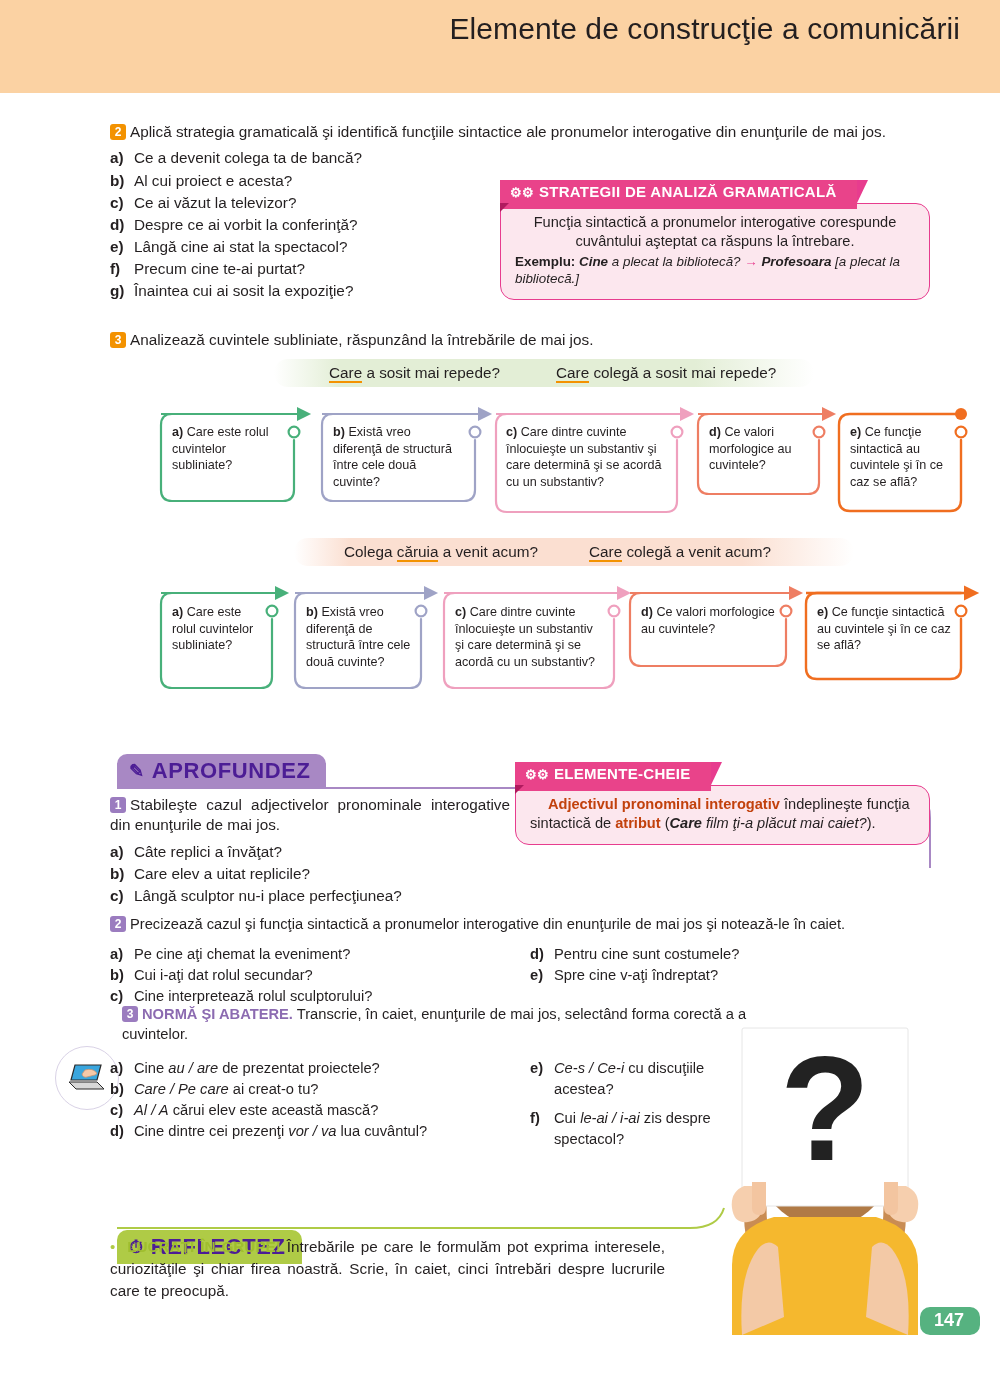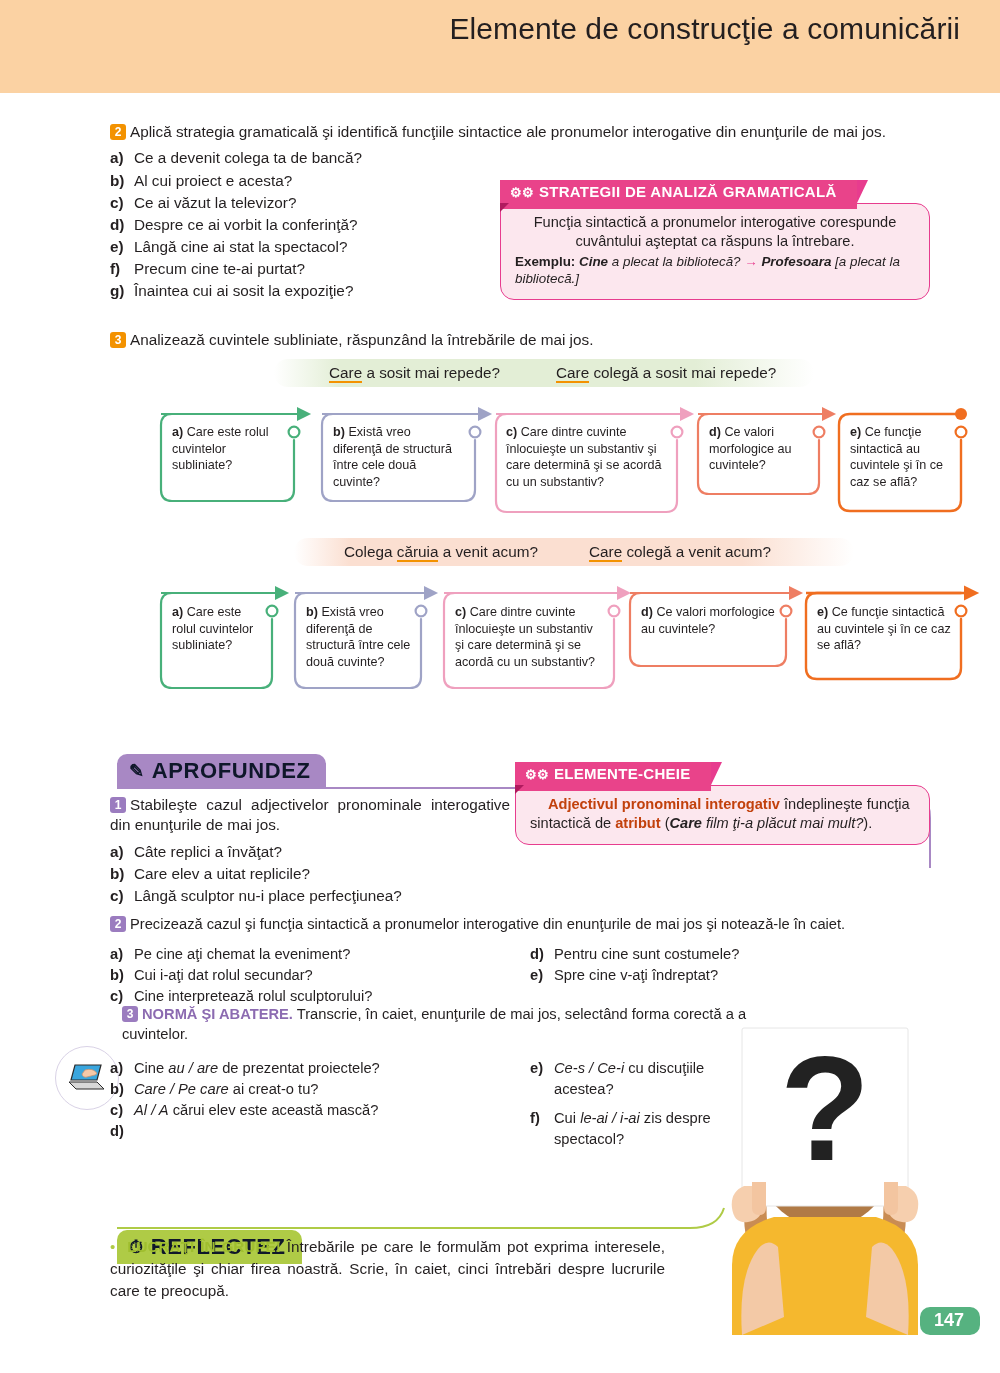--- a/index.html
+++ b/index.html
@@ -65,21 +65,21 @@
   }
   .ribbon-green{background:linear-gradient(90deg,rgba(226,237,214,0) 0%,#E3EED6 12%,#E3EED6 78%,rgba(226,237,214,0) 100%);}
   .ribbon-peach{background:linear-gradient(90deg,rgba(252,224,211,0) 0%,#FBDFD1 10%,#FBDFD1 80%,rgba(252,224,211,0) 100%);}
   .ribbon-label{position:absolute;font-size:15.3px;color:#231f20;white-space:nowrap;}
   .uline{border-bottom:2px solid #F39200;padding-bottom:0px;}
   
   svg.flowsvg{position:absolute;left:0;top:0;overflow:visible;}
   
   .sec-head{
     position:absolute;height:34px;line-height:34px;
-    border-radius:10px 10px 0 0;color:#0f172a;font-size:22px;font-weight:700;
+    border-radius:10px 10px 0 0;color:#4c1d95;font-size:22px;font-weight:700;
     letter-spacing:.6px;padding:0 16px 0 12px;box-sizing:border-box;
     white-space:nowrap;
   }
   .sec-purple{background:#A888C4;}
   .sec-green{background:#AFCB46;margin-top:36px;}
   .sec-head .sico{margin-right:7px;font-size:18px;vertical-align:1px;}
   .small-list li{font-size:14.7px;line-height:1.43;}
   .norm-title{color:#8C6BB1;font-weight:700;}
   .reflect-accent{color:#9FBE2E;font-weight:700;}
   .bullet{color:#AFCB46;font-size:15px;}
@@ -277,21 +277,21 @@
       </li>
   </ul>
 </div>
 
 <div class="tagbox" style="left:515px;top:762px;width:415px;">
   <div style="position:relative;height:23px;">
     <span class="tag-head"><span class="gear">⚙⚙</span><span>ELEMENTE-CHEIE</span></span>
     <span class="tag-fold"></span>
   </div>
   <div class="tag-body">
-    <span style="display:inline-block;width:18px;"></span><span class="kc-accent">Adjectivul pronominal interogativ</span><span> îndeplineşte funcţia sintactică de </span><span class="kc-accent">atribut</span><span> (</span><b class="bi">Care</b><em class="i"> film ţi-a plăcut mai mult?</em><span>).</span>
+    <span style="display:inline-block;width:18px;"></span><span class="kc-accent">Adjectivul pronominal interogativ</span><span> îndeplineşte funcţia sintactică de </span><span class="kc-accent">atribut</span><span> (</span><b class="bi">Care</b><em class="i"> film ţi-a plăcut mai caiet?</em><span>).</span>
   </div>
 </div>
 
 <div style="position:absolute;left:110px;top:915px;width:830px;">
   <div style="font-size:14.7px;line-height:1.33;">
     <span class="num-badge nb-purple">2</span><span>Precizează cazul şi funcţia sintactică a pronumelor interogative din enunţurile de mai jos şi notează-le în caiet.</span>
   </div>
   <ul class="list small-list" style="position:absolute;left:0;top:24px;width:420px;">
     <li>
         <span class="lbl">a)</span>
@@ -340,20 +340,21 @@
     <li>
         <span class="lbl">b)</span>
         <span><span></span><em class="i">Care / Pe care</em><span> ai creat-o tu?</span></span>
       </li>
     <li>
         <span class="lbl">c)</span>
         <span><span></span><em class="i">Al / A</em><span> cărui elev este această mască?</span></span>
       </li>
     <li>
         <span class="lbl">d)</span>
+        <span><span>Cine dintre cei prezenţi </span><em class="i">vor / va</em><span> lua cuvântul?</span></span>
       </li>
   </ul>
   <ul class="list small-list" style="position:absolute;left:420px;top:0;width:200px;">
     <li>
         <span class="lbl">e)</span>
         <span><span></span><em class="i">Ce-s / Ce-i</em><span> cu discuţiile acestea?</span></span>
       </li>
     <li style="margin-top:8px;">
         <span class="lbl">f)</span>
         <span><span>Cui </span><em class="i">le-ai / i-ai</em><span> zis despre spectacol?</span></span>

